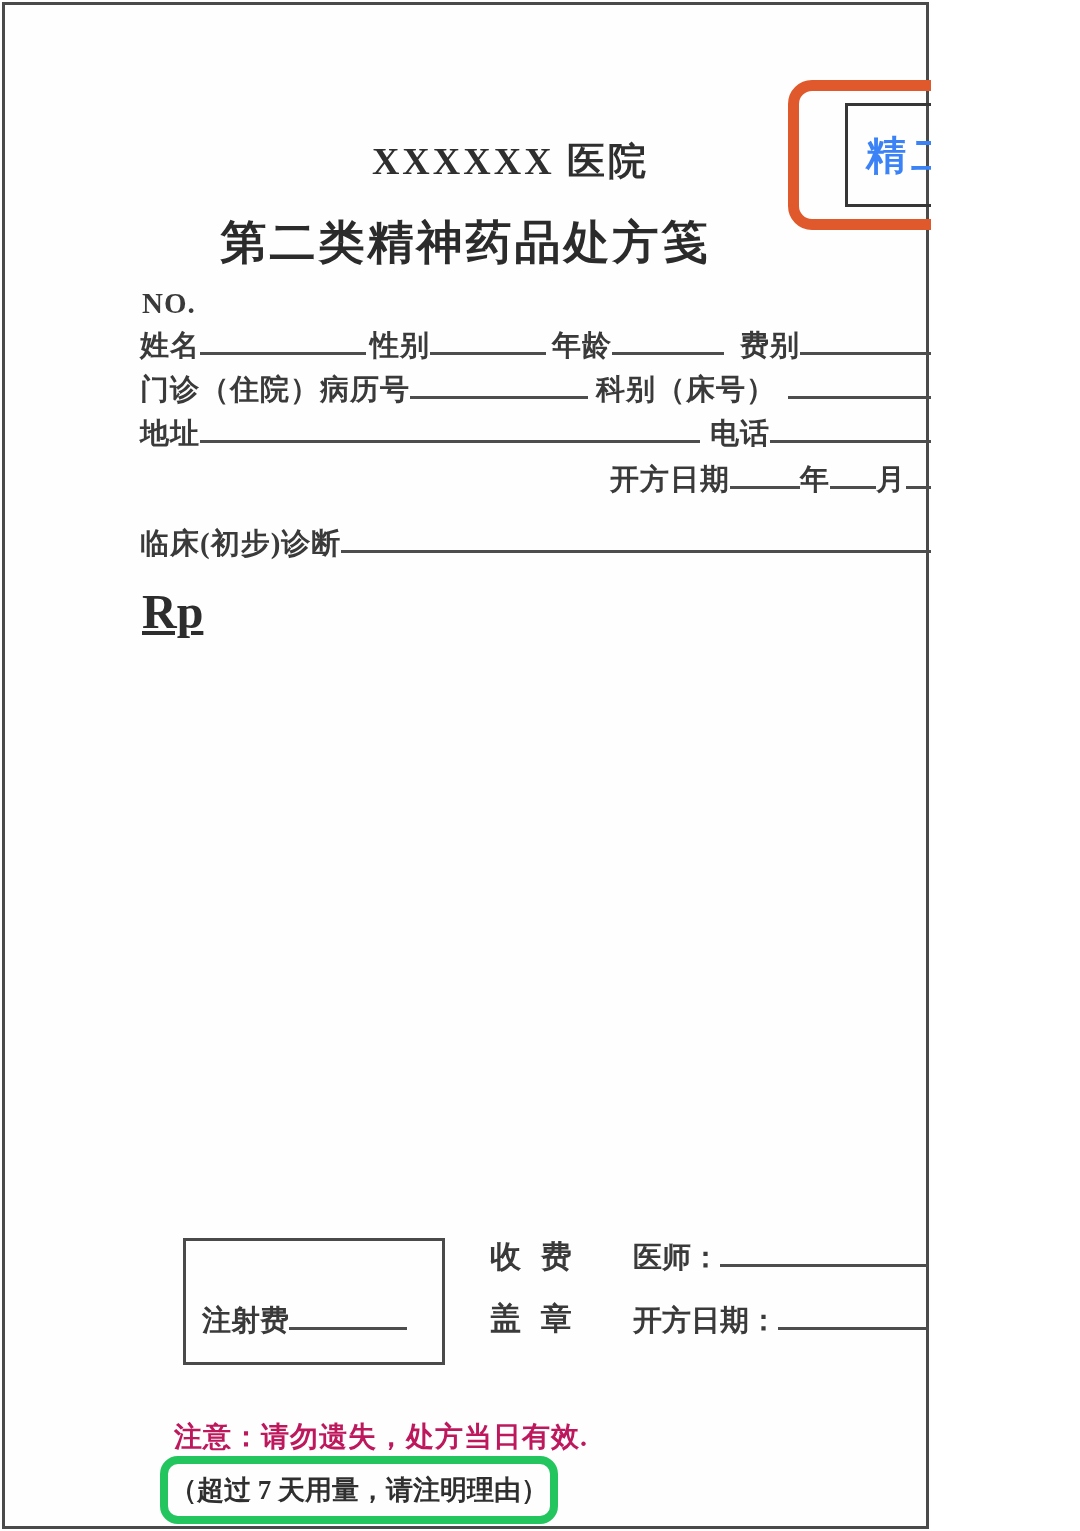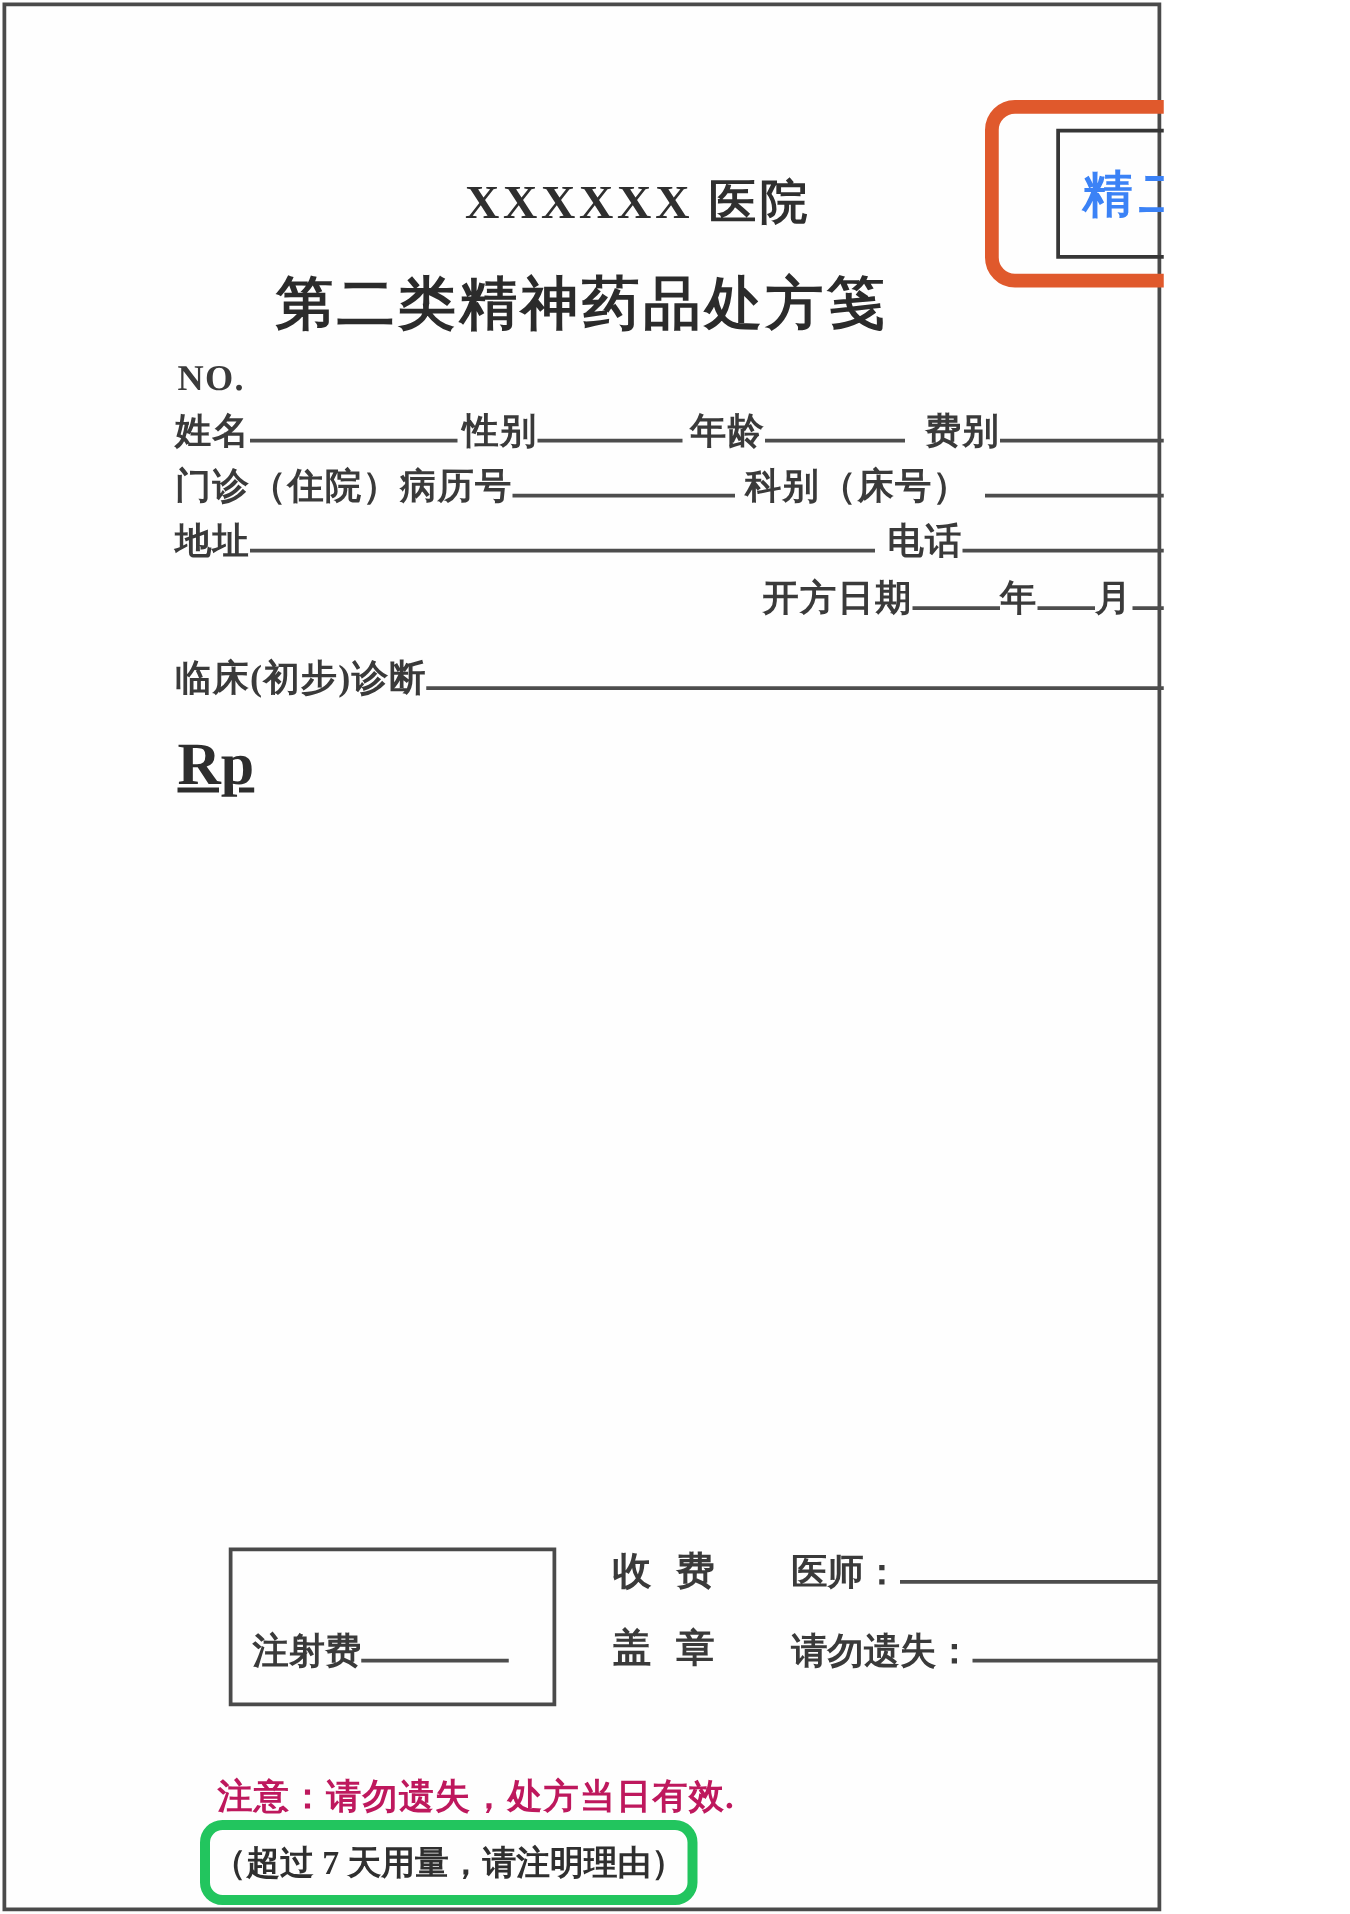--- a/index.html
+++ b/index.html
@@ -195,21 +195,21 @@
     </div>
   </div>
 
   <div class="charge-label" style="left:490px; top:1236px;">收 费</div>
   <div class="seal-label" style="left:490px; top:1298px;">盖 章</div>
 
   <div class="sign-row" style="top:1238px;">
     <span>医师：</span><span class="u" style="width:208px;"></span>
   </div>
   <div class="sign-row" style="top:1301px;">
-    <span>请勿遗失：</span><span class="u" style="width:150px;"></span>
+    <span>开方日期：</span><span class="u" style="width:150px;"></span>
   </div>
 
   <div class="notice">注意：请勿遗失，处方当日有效.</div>
 
   <div class="note-outline">
     <span class="note-text">（超过 7 天用量，请注明理由）</span>
   </div>
 </div>
 
 </body></html>

